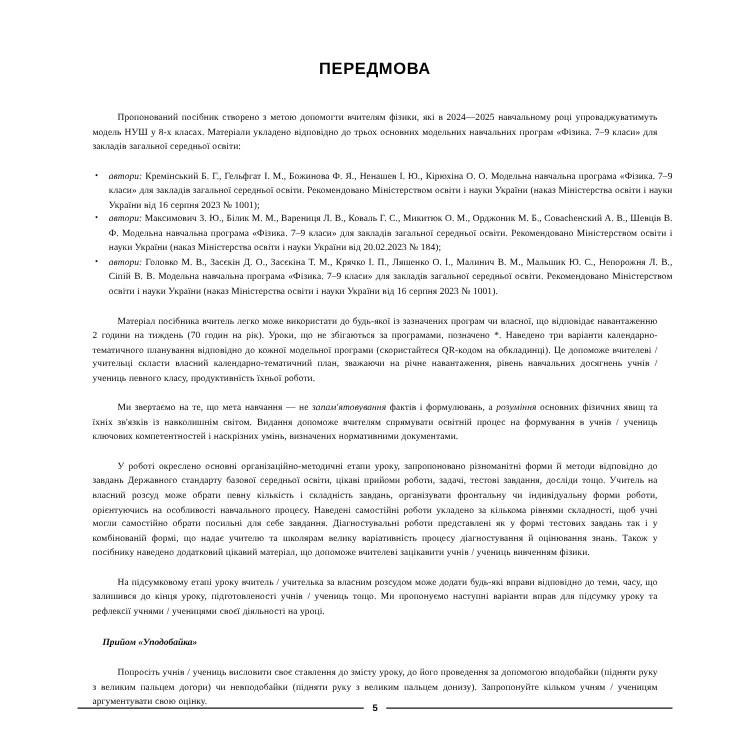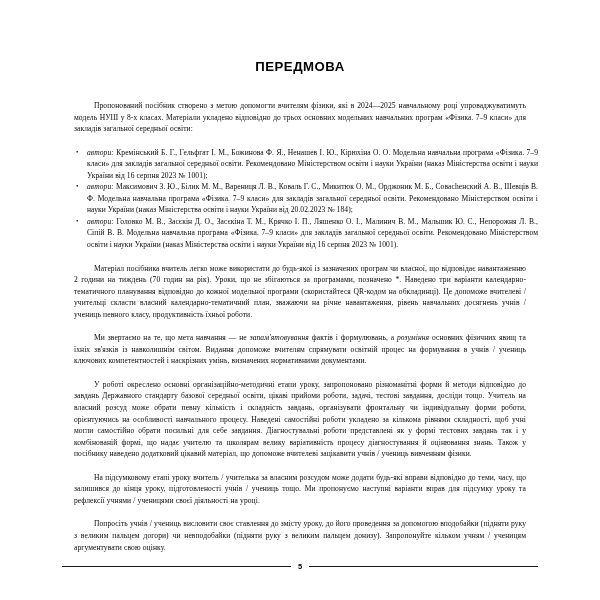--- a/index.html
+++ b/index.html
@@ -28,21 +28,21 @@
     left: 62px;
     top: 0;
     width: 476px;
   }
   .page-title {
     text-align: center;
     font-family: "Liberation Sans", "DejaVu Sans", sans-serif;
     font-weight: bold;
     font-size: 13.2px;
     letter-spacing: 0.5px;
-    margin: 12px;
+    margin: 0;
     padding-top: 47px;
     padding-bottom: 0;
     color: #000;
   }
   .para {
     font-size: 7.55px;
     line-height: 11.55px;
     text-align: justify;
     text-indent: 20px;
     margin: 12px;
@@ -136,20 +136,21 @@
     </div>
 
     <p class="para">Матеріал посібника вчитель легко може використати до будь-якої із зазначених програм чи власної, що відповідає навантаженню 2 години на тиждень (70 годин на рік). Уроки, що не збігаються за програмами, позначено *. Наведено три варіанти календарно-тематичного планування відповідно до кожної модельної програми (скористайтеся QR-кодом на обкладинці). Це допоможе вчителеві / учительці скласти власний календарно-тематичний план, зважаючи на річне навантаження, рівень навчальних досягнень учнів / учениць певного класу, продуктивність їхньої роботи.</p>
 
     <p class="para"><span>Ми звертаємо на те, що мета навчання — не </span><em>запам'ятовування</em><span> фактів і формулювань, а </span><em>розуміння</em><span> основних фізичних явищ та їхніх зв'язків із навколишнім світом. Видання допоможе вчителям спрямувати освітній процес на формування в учнів / учениць ключових компетентностей і наскрізних умінь, визначених нормативними документами.</span></p>
 
     <p class="para">У роботі окреслено основні організаційно-методичні етапи уроку, запропоновано різноманітні форми й методи відповідно до завдань Державного стандарту базової середньої освіти, цікаві прийоми роботи, задачі, тестові завдання, досліди тощо. Учитель на власний розсуд може обрати певну кількість і складність завдань, організувати фронтальну чи індивідуальну форми роботи, орієнтуючись на особливості навчального процесу. Наведені самостійні роботи укладено за кількома рівнями складності, щоб учні могли самостійно обрати посильні для себе завдання. Діагностувальні роботи представлені як у формі тестових завдань так і у комбінованій формі, що надає учителю та школярам велику варіативність процесу діагностування й оцінювання знань. Також у посібнику наведено додатковий цікавий матеріал, що допоможе вчителеві зацікавити учнів / учениць вивченням фізики.</p>
 
     <p class="para">На підсумковому етапі уроку вчитель / учителька за власним розсудом може додати будь-які вправи відповідно до теми, часу, що залишився до кінця уроку, підготовленості учнів / учениць тощо. Ми пропонуємо наступні варіанти вправ для підсумку уроку та рефлексії учнями / ученицями своєї діяльності на уроці.</p>
 
+    <p class="subhead">Прийом «Уподобайка»</p>
 
     <p class="para">Попросіть учнів / учениць висловити своє ставлення до змісту уроку, до його проведення за допомогою вподобайки (підняти руку з великим пальцем догори) чи невподобайки (підняти руку з великим пальцем донизу). Запропонуйте кільком учням / ученицям аргументувати свою оцінку.</p>
 
   </div>
 
   <div class="footer">
     <div class="rule"></div>
     <div class="pageno">5</div>
     <div class="rule"></div>
   </div>

